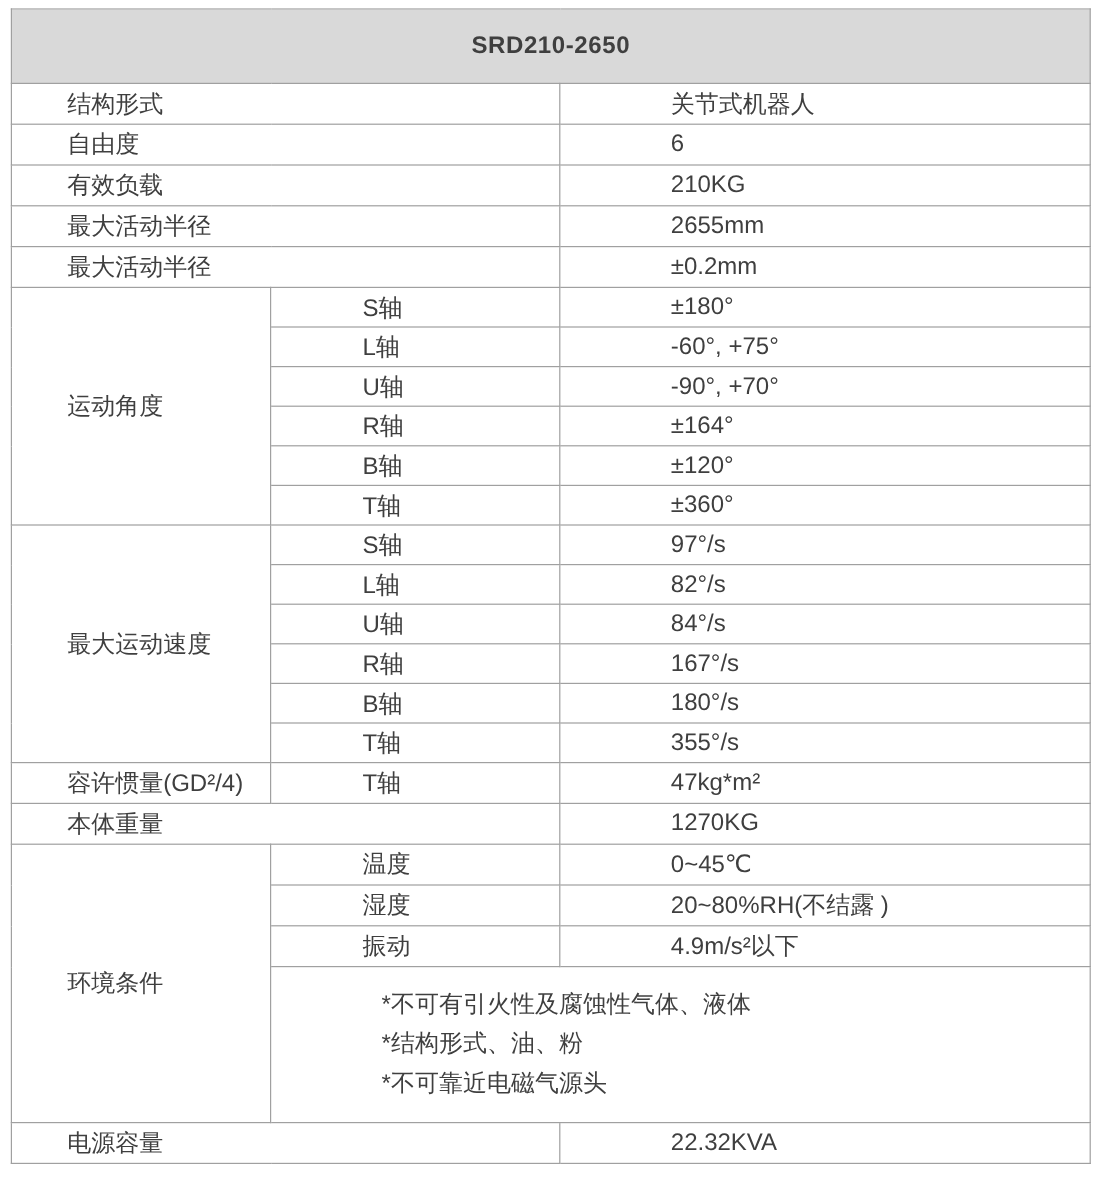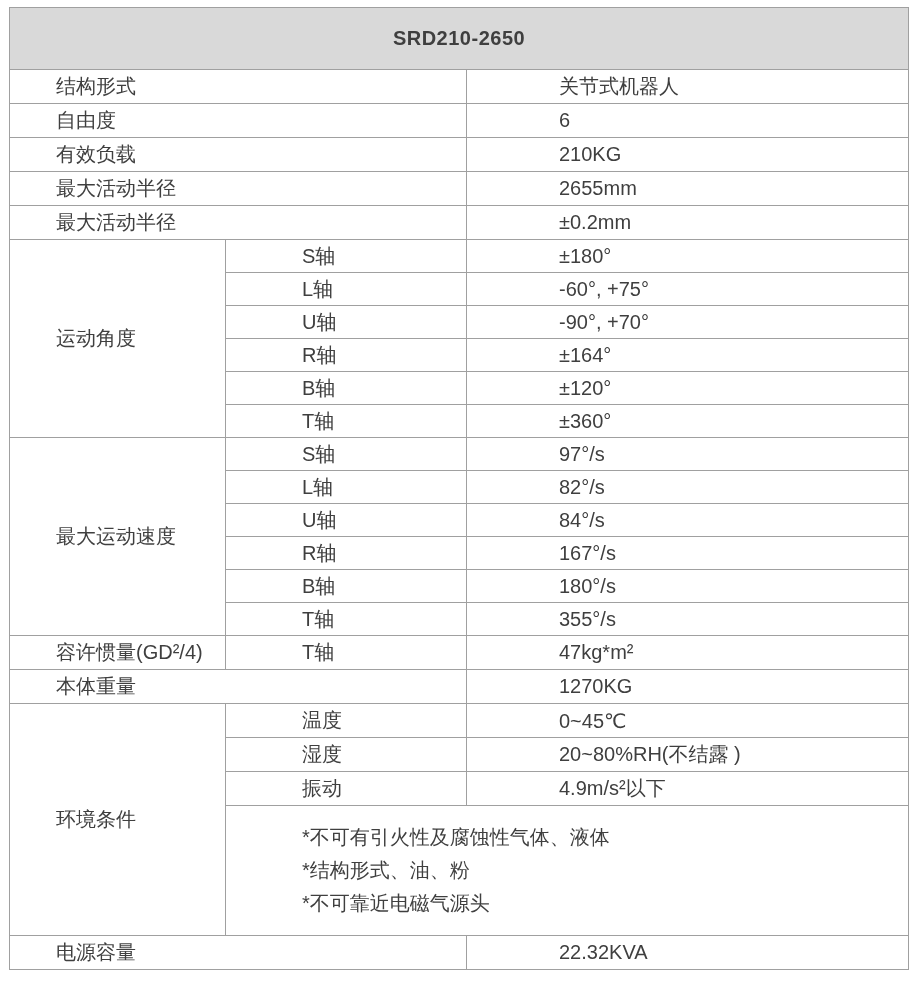--- a/index.html
+++ b/index.html
@@ -47,21 +47,21 @@
     letter-spacing: 0.5px;
   }
   td.c1 { padding-left: 46px; }   
   td.c2 { padding-left: 76px; }   
   td.c3 { padding-left: 92px; }  
   td.notes-cell {
     padding-left: 76px;
     line-height: 33px;
     white-space: normal;
   }
-  .note-line { white-space: nowrap; }
+  .note-line { white-space: nowrap; margin-left: 16px; }
 </style>
 </head>
 <body>
 
 <div class="page">
   <table class="spec">
     <colgroup>
       <col style="width:216px">
       <col style="width:241px">
       <col style="width:442px">

